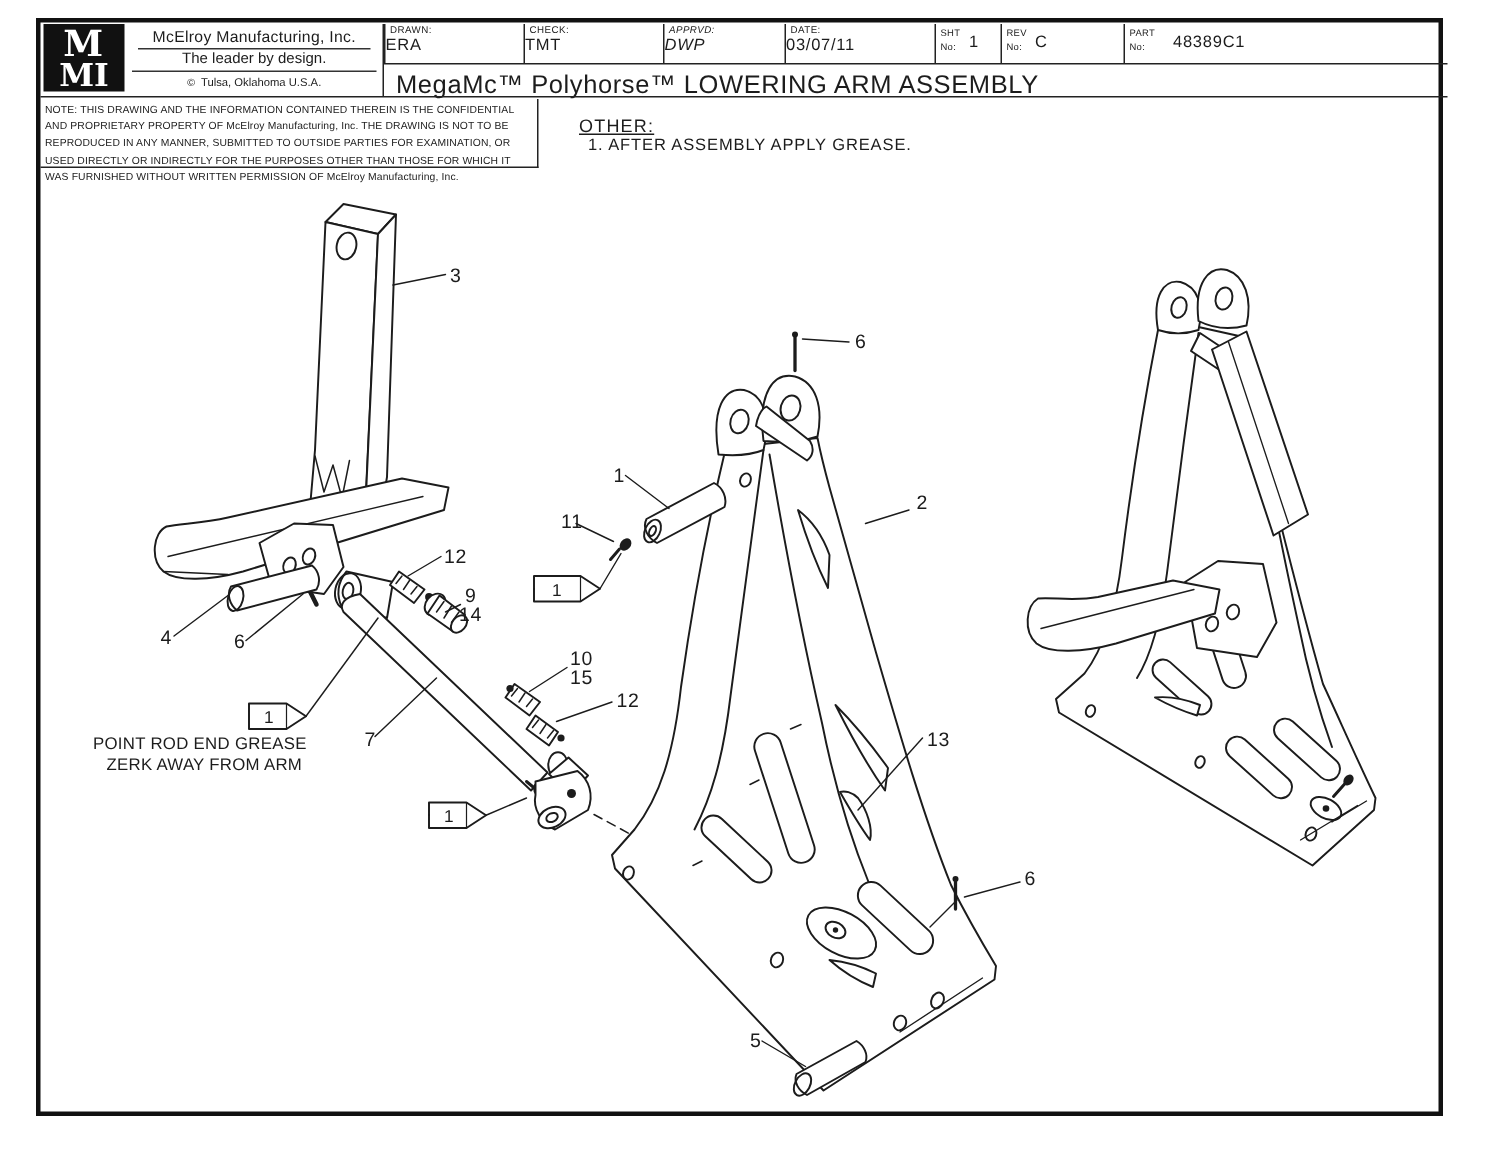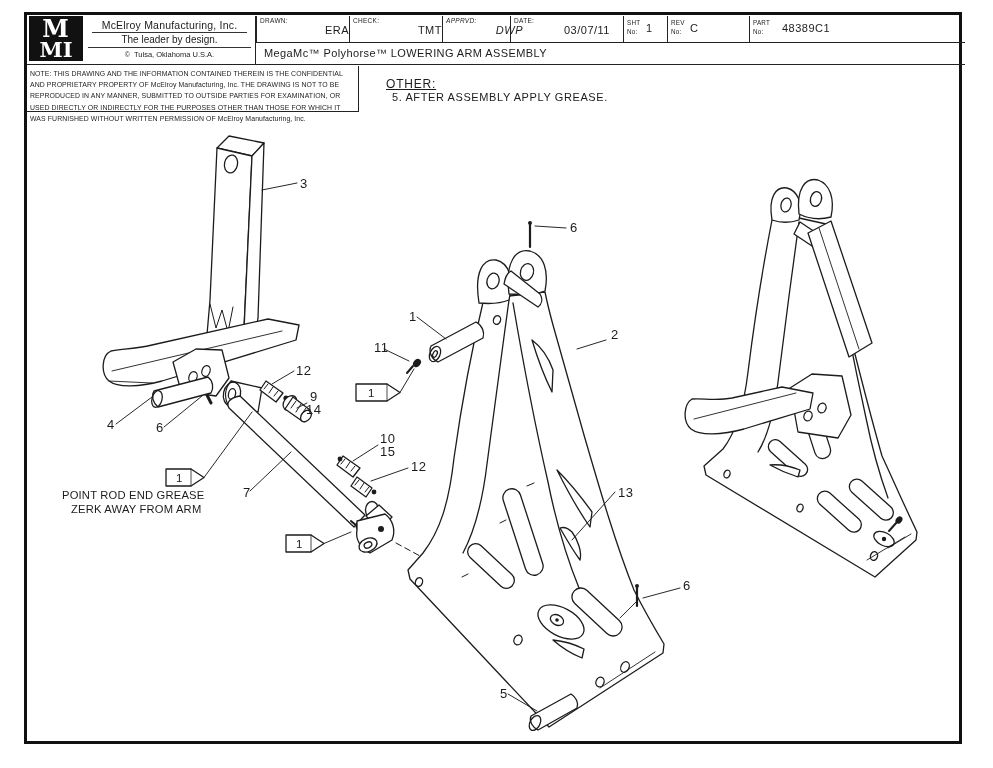--- a/index.html
+++ b/index.html
@@ -16,26 +16,26 @@
   .company{position:absolute;left:84px;top:16px;width:172px;height:48px;
            border-right:1.5px solid #222;box-sizing:border-box;text-align:center;}
   .co-row{white-space:nowrap;overflow:hidden;}
   .co-name{font-size:10.5px;padding-top:3px;letter-spacing:0.2px;}
   .co-tag{font-size:10px;margin:1px 8px 0 8px;border-top:1px solid #333;padding-top:1px;}
   .co-loc{font-size:7.5px;margin:2px 4px 0 4px;border-top:1px solid #333;padding-top:2px;}
   .reg{font-size:7px;margin-right:4px;}
   .fieldcell{position:absolute;top:16px;height:26px;border-left:1.5px solid #222;
              box-sizing:border-box;}
   .flabel{position:absolute;left:3px;top:1px;font-size:6.5px;letter-spacing:0.3px;}
-  .fvalue{position:absolute;left:0;right:0;top:8px;text-align:right;font-size:11px;letter-spacing:0.5px;}
+  .fvalue{position:absolute;left:0;right:0;top:8px;text-align:left;font-size:11px;letter-spacing:0.5px;}
   .flabel2{position:absolute;left:3px;top:2px;font-size:6.3px;line-height:1.45;letter-spacing:0.2px;}
   .fvalue2{position:absolute;left:22px;top:6px;font-size:11px;letter-spacing:0.5px;}
   .titlerow{position:absolute;left:256px;top:42px;width:709px;height:23px;
             border-top:1.5px solid #222;box-sizing:border-box;
-            font-size:11px;letter-spacing:0.4px;padding:4px 0 0 8px;}
+            font-size:17px;letter-spacing:0.4px;padding:4px 0 0 8px;}
   .hdrline{position:absolute;left:27px;top:64px;width:938px;border-top:1.5px solid #222;}
   .notebox{position:absolute;left:27px;top:66px;width:332px;height:46px;
            border-right:1.5px solid #222;border-bottom:1.5px solid #222;box-sizing:border-box;
            font-size:6.9px;line-height:1.62;padding:2px 3px;letter-spacing:0.1px;}
   .notes-head{position:absolute;left:386px;top:77px;font-size:12px;letter-spacing:0.8px;
               text-decoration:underline;}
   .notes-item{position:absolute;left:392px;top:91px;font-size:11px;letter-spacing:0.6px;}
   
   svg{position:absolute;left:0;top:0;}
   svg text{font-family:"Liberation Sans",sans-serif;font-size:13px;fill:#1c1c1c;
@@ -64,21 +64,21 @@
     <div class="fvalue">ERA</div>
   </div>
   <div class="fieldcell" style="left:349px;width:93px;">
     <div class="flabel">CHECK:</div>
     <div class="fvalue">TMT</div>
   </div>
   <div class="fieldcell" style="left:442px;width:81px;font-style:italic;">
     <div class="flabel">APPRVD:</div>
     <div class="fvalue">DWP</div>
   </div>
-  <div class="fieldcell" style="left:510px;width:100px;">
+  <div class="fieldcell" style="left:523px;width:100px;">
     <div class="flabel">DATE:</div>
     <div class="fvalue">03/07/11</div>
   </div>
   <div class="fieldcell" style="left:623px;width:44px;">
     <div class="flabel2">
         <div>SHT</div>
         <div>No:</div>
       </div>
     <div class="fvalue2">1</div>
   </div>
@@ -94,21 +94,21 @@
         <div>PART</div>
         <div>No:</div>
       </div>
     <div class="fvalue2" style="left:32px;">48389C1</div>
   </div>
 
   <div class="titlerow">MegaMc™ Polyhorse™ LOWERING ARM ASSEMBLY</div>
   <div class="hdrline"></div>
   <div class="notebox">NOTE: THIS DRAWING AND THE INFORMATION CONTAINED THEREIN IS THE CONFIDENTIAL AND PROPRIETARY PROPERTY OF McElroy Manufacturing, Inc. THE DRAWING IS NOT TO BE REPRODUCED IN ANY MANNER, SUBMITTED TO OUTSIDE PARTIES FOR EXAMINATION, OR USED DIRECTLY OR INDIRECTLY FOR THE PURPOSES OTHER THAN THOSE FOR WHICH IT WAS FURNISHED WITHOUT WRITTEN PERMISSION OF McElroy Manufacturing, Inc.</div>
   <div class="notes-head">OTHER:</div>
-  <div class="notes-item">5. AFTER ASSEMBLY APPLY GREASE.</div>
+  <div class="notes-item">1. AFTER ASSEMBLY APPLY GREASE.</div>
 
   <svg width="993" height="768" viewBox="0 0 993 768">
     <g stroke="#1c1c1c" fill="none" stroke-width="1.3" stroke-linejoin="round" stroke-linecap="round">
 
       <g>
 
         <path fill="#fff" d="M229,136 L264,143 L252,156 L217,148 Z"></path>
         <path fill="#fff" d="M217,148 L252,156 L244,328 L240,354 L206,346 L210,300 Z"></path>
         <path fill="#fff" d="M252,156 L264,143 L258,318 L254,342 L244,330 Z"></path>
         <ellipse cx="231" cy="164" rx="6.5" ry="9" transform="rotate(12 231 164)"></ellipse>

